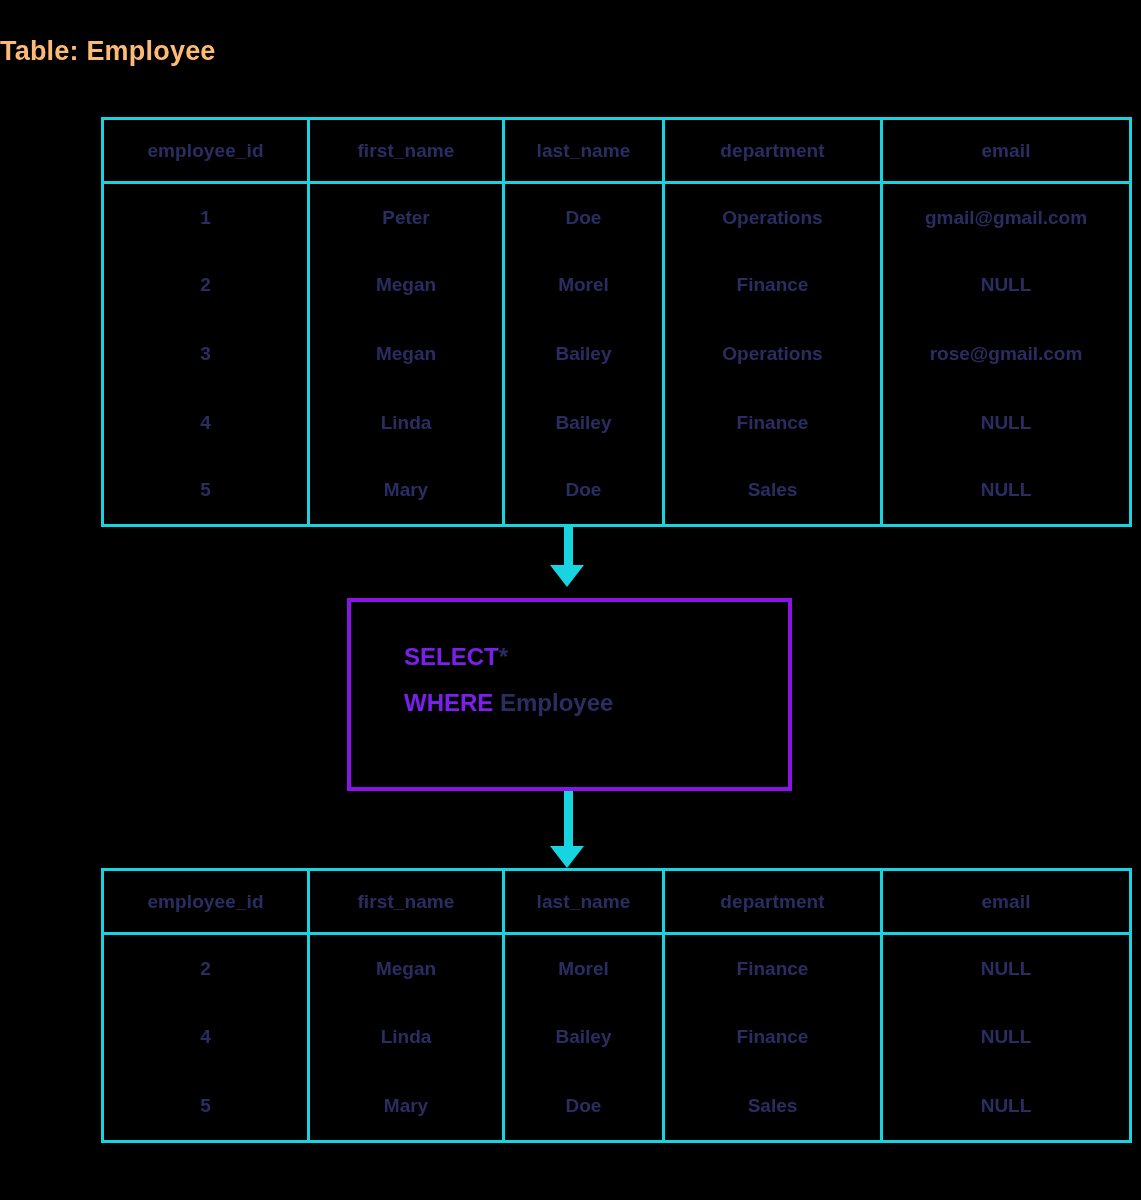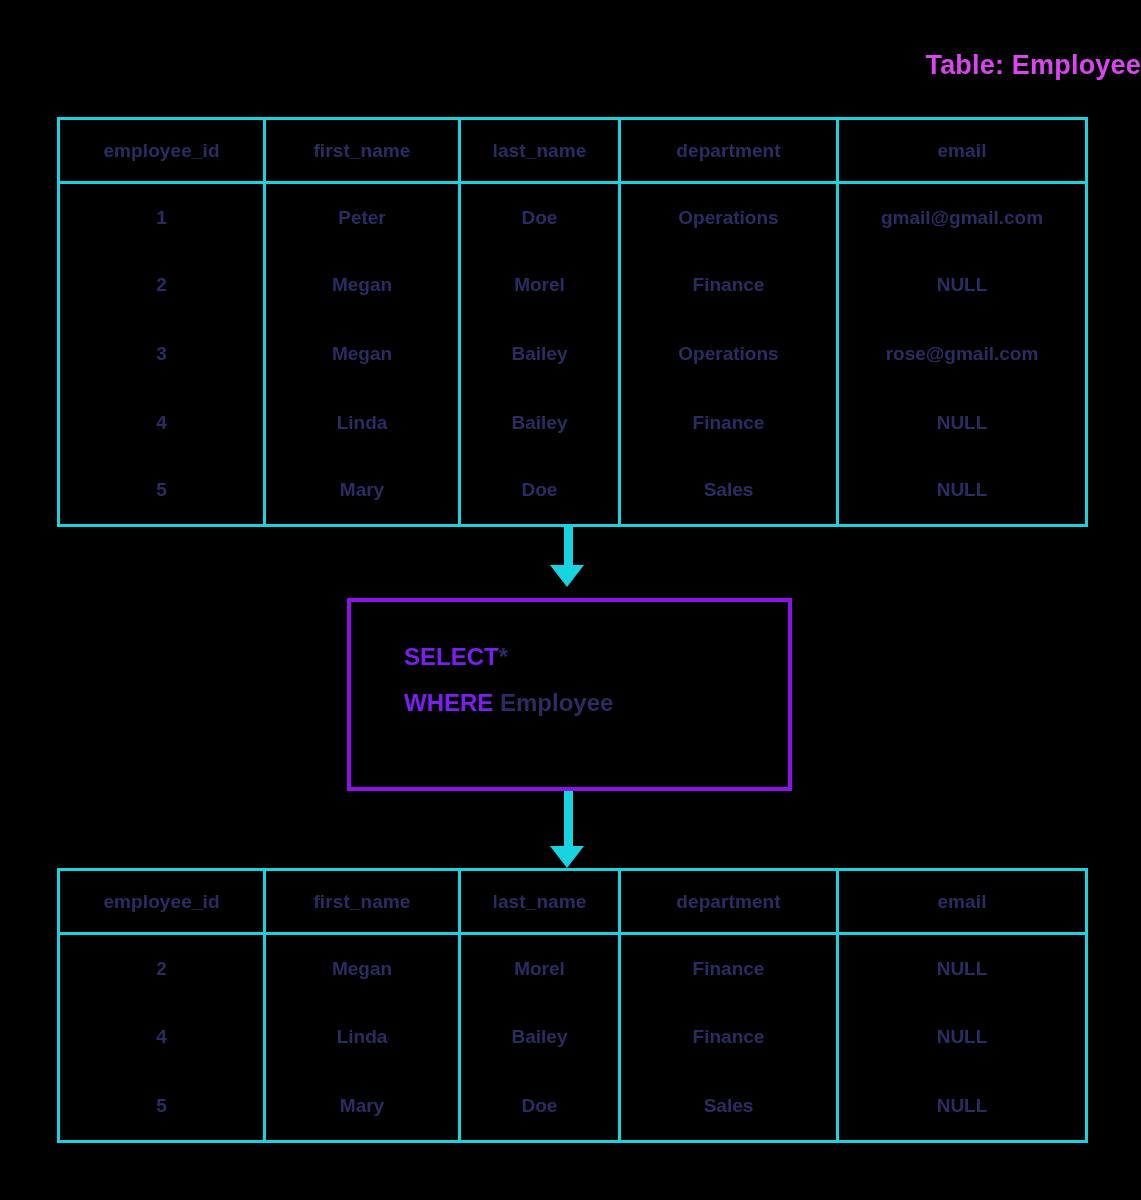--- a/index.html
+++ b/index.html
@@ -16,35 +16,36 @@
   .stage {
     position: relative;
     width: 1141px;
     height: 1200px;
   }
 
   
   .title {
     position: absolute;
     left: 0;
-    top: 50px;
+    top: 36px;
     width: 1141px;
-    text-align: right;
+    text-align: left;
     font-size: 27px;
     font-weight: bold;
-    color: #d946ef;
+    color: #fdba74;
     letter-spacing: 0.2px;
   }
 
   
   .sql-table {
     position: absolute;
     border: 3px solid #17d4e0;
     border-collapse: collapse;
     table-layout: fixed;
+    margin-left: 44px;
   }
   .sql-table.source {
     left: 57px;
     top: 117px;
     width: 1028px;
     height: 410px;
   }
   .sql-table.result {
     left: 57px;
     top: 868px;

